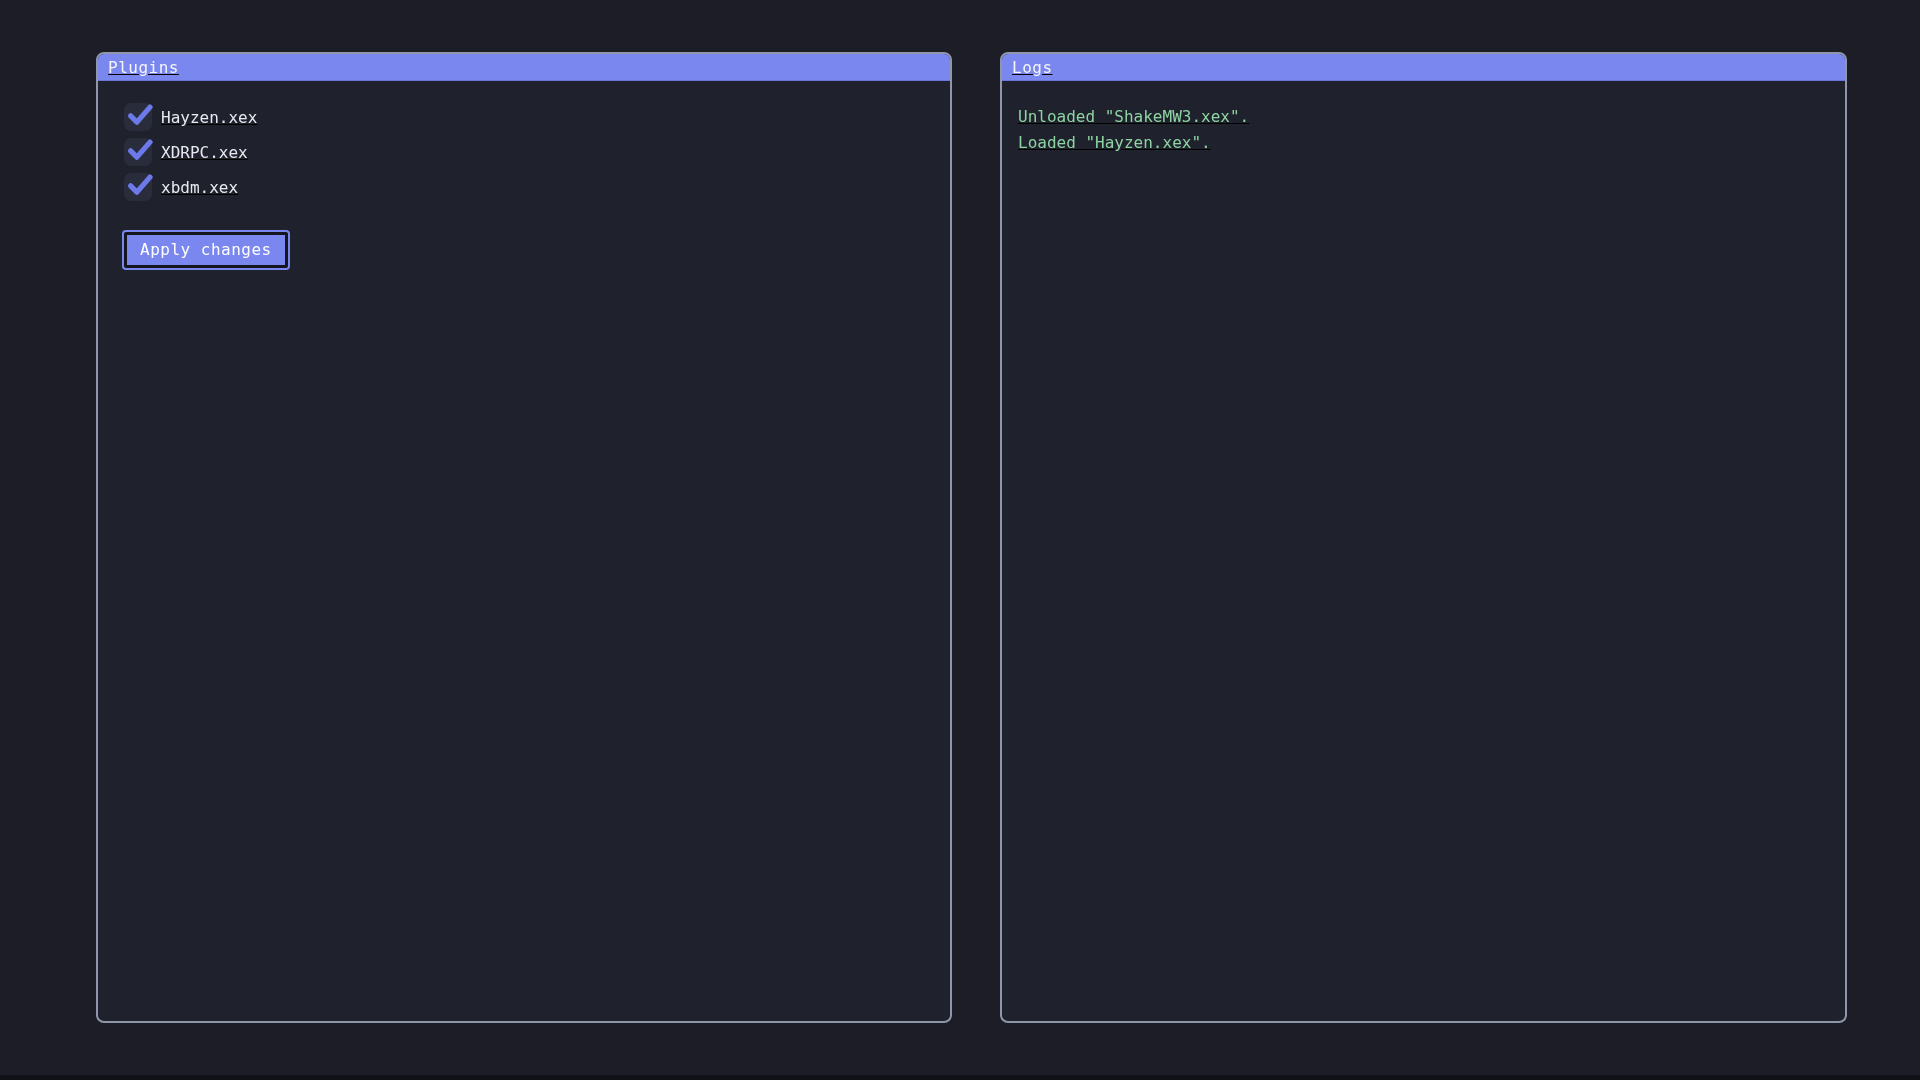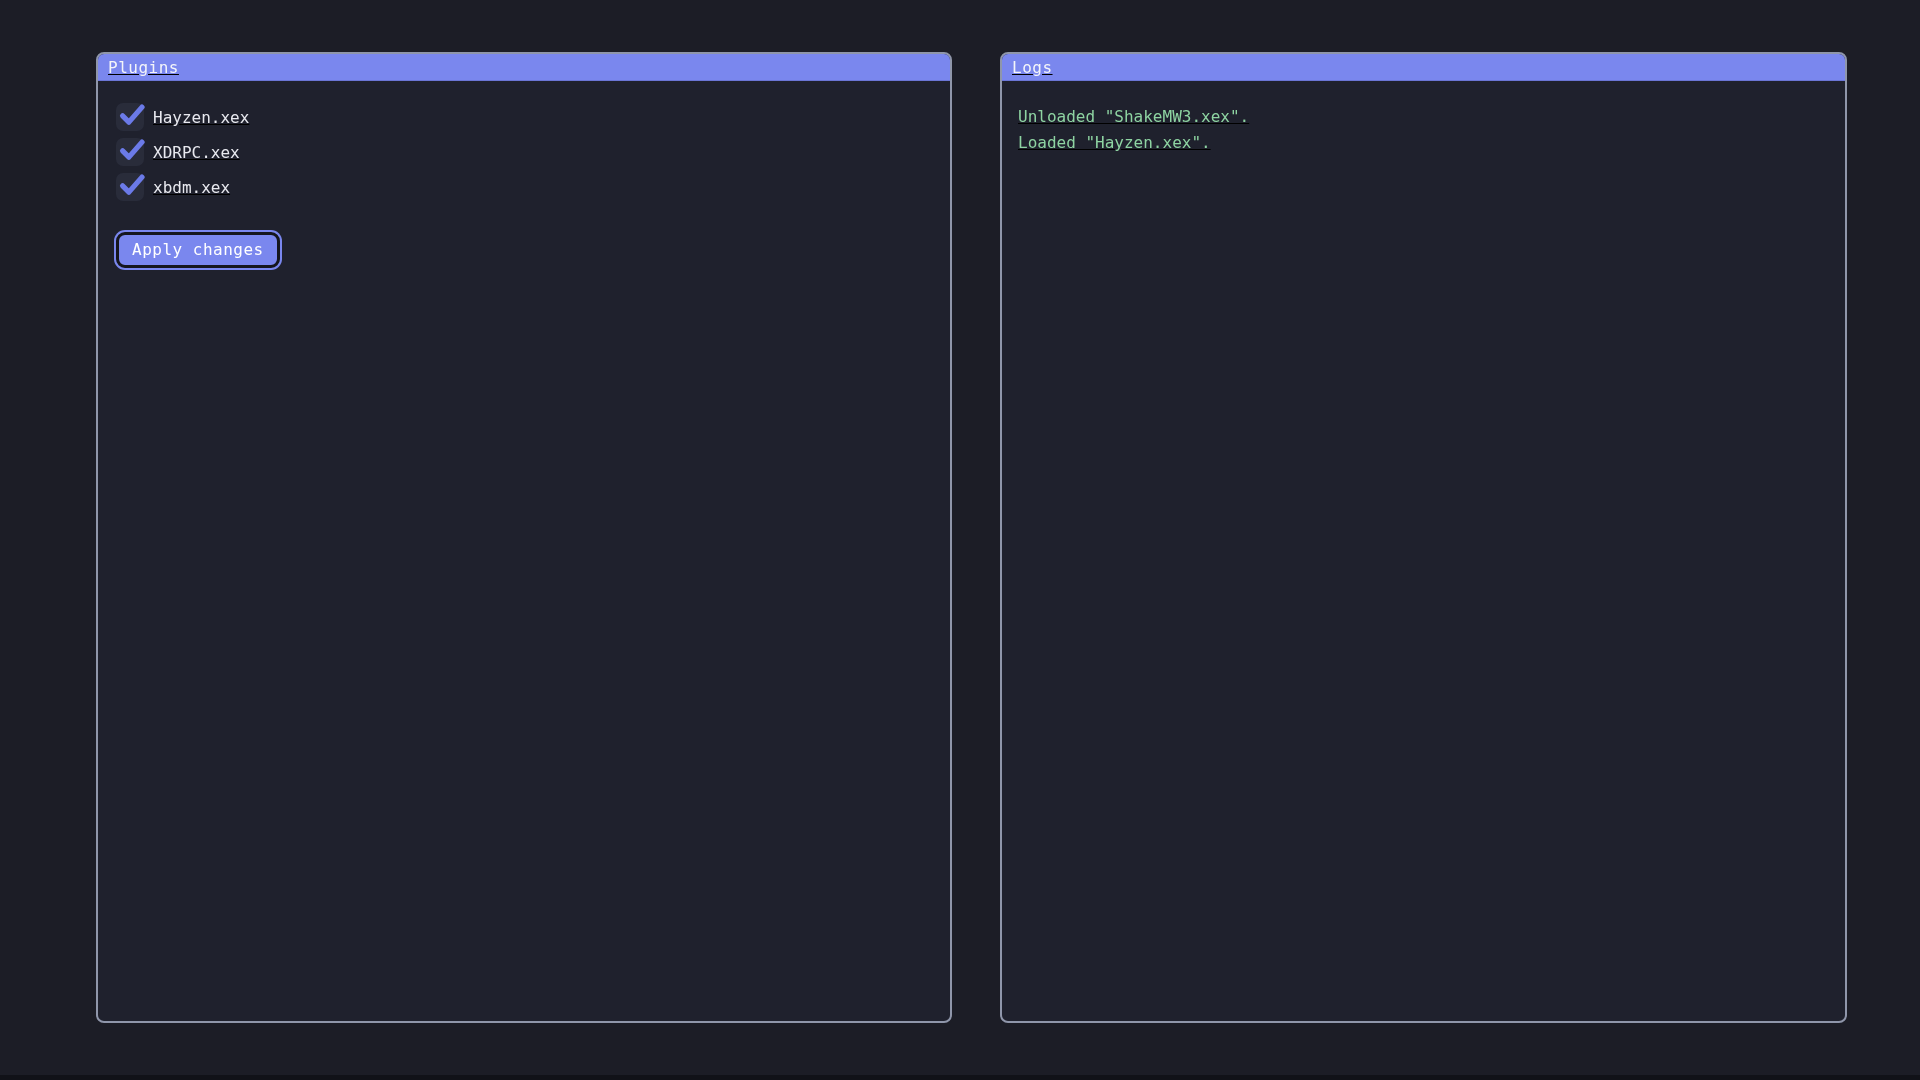--- a/index.html
+++ b/index.html
@@ -24,21 +24,21 @@
   .panel-header {
     background: #7a87ee;
     color: #f4f5f9;
     font-size: 16px;
     height: 27px;
     line-height: 27px;
     padding: 0 10px;
     letter-spacing: 0.5px;
     border-bottom: 1px solid #6b76d6;
   }
-  .panel-body { padding: 22px 18px; }
+  .panel-body { padding: 22px 26px; }
 
   
   .plugin-row {
     display: flex;
     align-items: center;
     margin-bottom: 7px;
     height: 28px;
   }
   .checkbox {
     width: 28px;
@@ -69,21 +69,21 @@
   .apply-btn {
     display: inline-block;
     margin-top: 24px;
     margin-left: 0px;
     background: #7a87ee;
     color: #ffffff;
     font-family: "DejaVu Sans Mono", "Liberation Mono", monospace;
     font-size: 16px;
     padding: 5px 13px 6px 13px;
     border: 3px solid #15161d;
-    border-radius: 9px;
+    border-radius: 2px;
     box-shadow: 0 0 0 2px #7a87ee;
     cursor: pointer;
     letter-spacing: 0.5px;
   }
 
   
   .logs-body { padding: 23px 16px; }
   .log-line {
     color: #8ed4a2;
     font-size: 16px;

